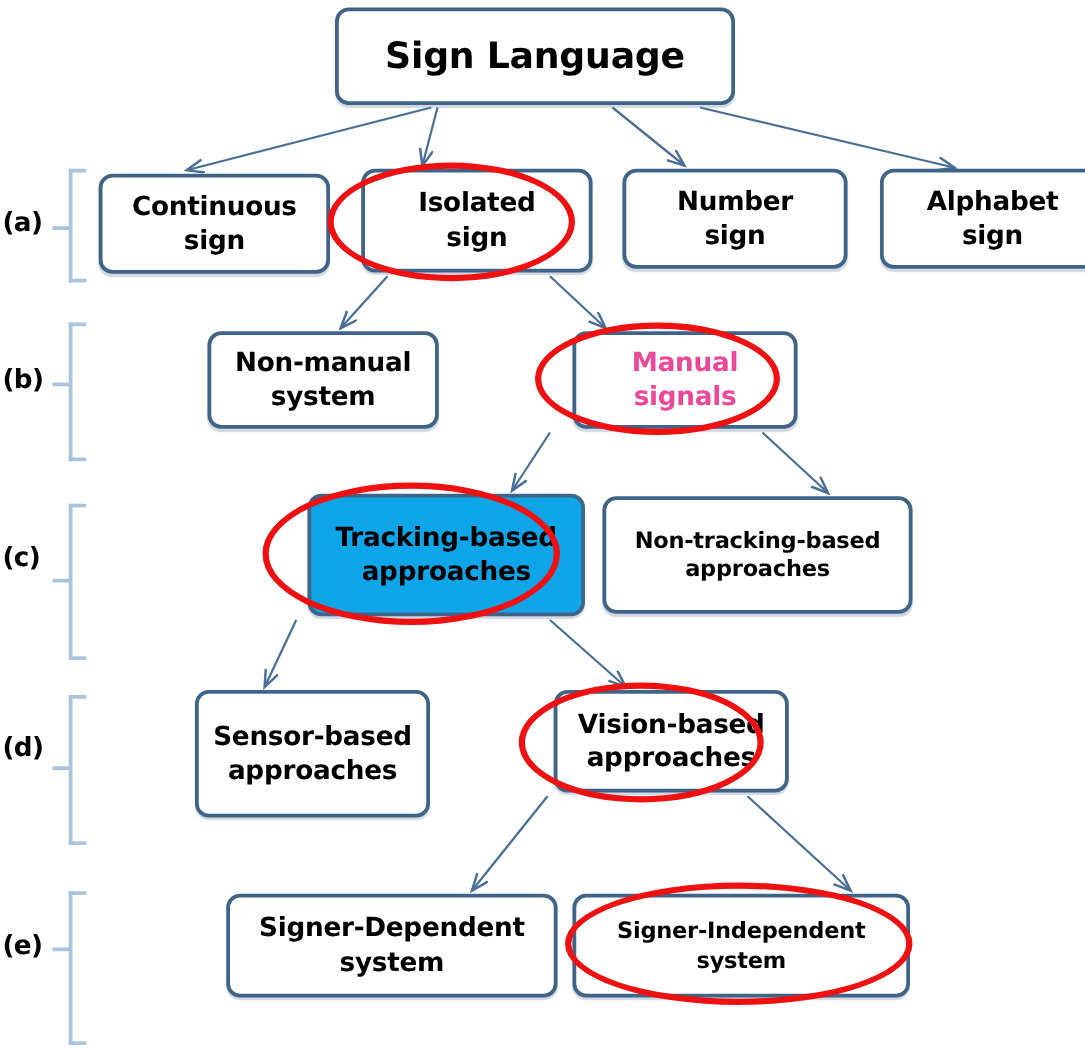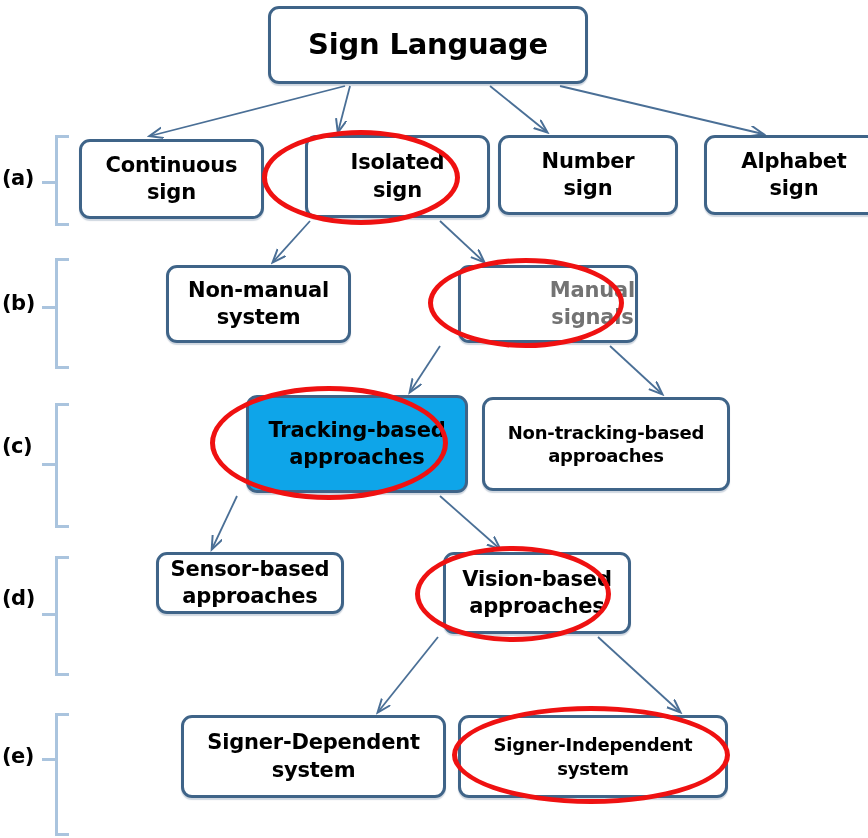--- a/index.html
+++ b/index.html
@@ -124,35 +124,35 @@
       <div class="group-label" style="left: 2px; top: 166px;">(a)</div>
       <div class="group-label" style="left: 2px; top: 291px;">(b)</div>
       <div class="group-label" style="left: 2px; top: 434px;">(c)</div>
       <div class="group-label" style="left: 2px; top: 586px;">(d)</div>
       <div class="group-label" style="left: 2px; top: 744px;">(e)</div>
     </div>
   <div id="nodes">
       <div class="node root" style="left: 268px; top: 6px; width: 320px; height: 78px; border-color: rgb(63, 100, 136); background: rgb(255, 255, 255); color: rgb(0, 0, 0);"><span>Sign Language</span></div>
       <div class="node lvl" style="left: 58px; top: 139px; width: 185px; height: 80px; border-color: rgb(63, 100, 136); background: rgb(255, 255, 255); color: rgb(0, 0, 0);"><span>Continuous
 sign</span></div>
-      <div class="node lvl" style="left: 284px; top: 135px; width: 185px; height: 83px; border-color: rgb(63, 100, 136); background: rgb(255, 255, 255); color: rgb(0, 0, 0);"><span>Isolated
+      <div class="node lvl" style="left: 268px; top: 135px; width: 185px; height: 83px; border-color: rgb(63, 100, 136); background: rgb(255, 255, 255); color: rgb(0, 0, 0);"><span>Isolated
 sign</span></div>
       <div class="node lvl" style="left: 477px; top: 135px; width: 180px; height: 80px; border-color: rgb(63, 100, 136); background: rgb(255, 255, 255); color: rgb(0, 0, 0);"><span>Number
 sign</span></div>
       <div class="node lvl" style="left: 683px; top: 135px; width: 180px; height: 80px; border-color: rgb(63, 100, 136); background: rgb(255, 255, 255); color: rgb(0, 0, 0);"><span>Alphabet
 sign</span></div>
       <div class="node lvl" style="left: 145px; top: 265px; width: 185px; height: 78px; border-color: rgb(63, 100, 136); background: rgb(255, 255, 255); color: rgb(0, 0, 0);"><span>Non-manual
 system</span></div>
-      <div class="node lvl" style="left: 437px; top: 265px; width: 180px; height: 78px; border-color: rgb(63, 100, 136); background: rgb(255, 255, 255); color: #737373; justify-content: flex-end;"><span>Manual
+      <div class="node lvl" style="left: 437px; top: 265px; width: 180px; height: 78px; border-color: rgb(63, 100, 136); background: rgb(255, 255, 255); color: #ec4899;"><span>Manual
 signals</span></div>
       <div class="node lvl" style="left: 225px; top: 395px; width: 222px; height: 98px; border-color: rgb(63, 100, 136); background: #0ea5e9; color: rgb(0, 0, 0);"><span>Tracking-based
 approaches</span></div>
       <div class="node small" style="left: 482px; top: 397px; width: 248px; height: 94px; border-color: rgb(63, 100, 136); background: rgb(255, 255, 255); color: rgb(0, 0, 0);"><span>Non-tracking-based
 approaches</span></div>
-      <div class="node lvl" style="left: 135px; top: 552px; width: 188px; height: 62px; border-color: rgb(63, 100, 136); background: rgb(255, 255, 255); color: rgb(0, 0, 0);"><span>Sensor-based
+      <div class="node lvl" style="left: 135px; top: 552px; width: 188px; height: 102px; border-color: rgb(63, 100, 136); background: rgb(255, 255, 255); color: rgb(0, 0, 0);"><span>Sensor-based
 approaches</span></div>
       <div class="node lvl" style="left: 422px; top: 552px; width: 188px; height: 82px; border-color: rgb(63, 100, 136); background: rgb(255, 255, 255); color: rgb(0, 0, 0);"><span>Vision-based
 approaches</span></div>
       <div class="node lvl" style="left: 160px; top: 715px; width: 265px; height: 83px; border-color: rgb(63, 100, 136); background: rgb(255, 255, 255); color: rgb(0, 0, 0);"><span>Signer-Dependent
 system</span></div>
       <div class="node small" style="left: 458px; top: 715px; width: 270px; height: 83px; border-color: rgb(63, 100, 136); background: rgb(255, 255, 255); color: rgb(0, 0, 0);"><span>Signer-Independent
 system</span></div>
     </div>
   <div id="rings">
       <div class="ring" style="left: 262px; top: 130px; width: 198px; height: 95px; border-color: rgb(239, 17, 17);"></div>

